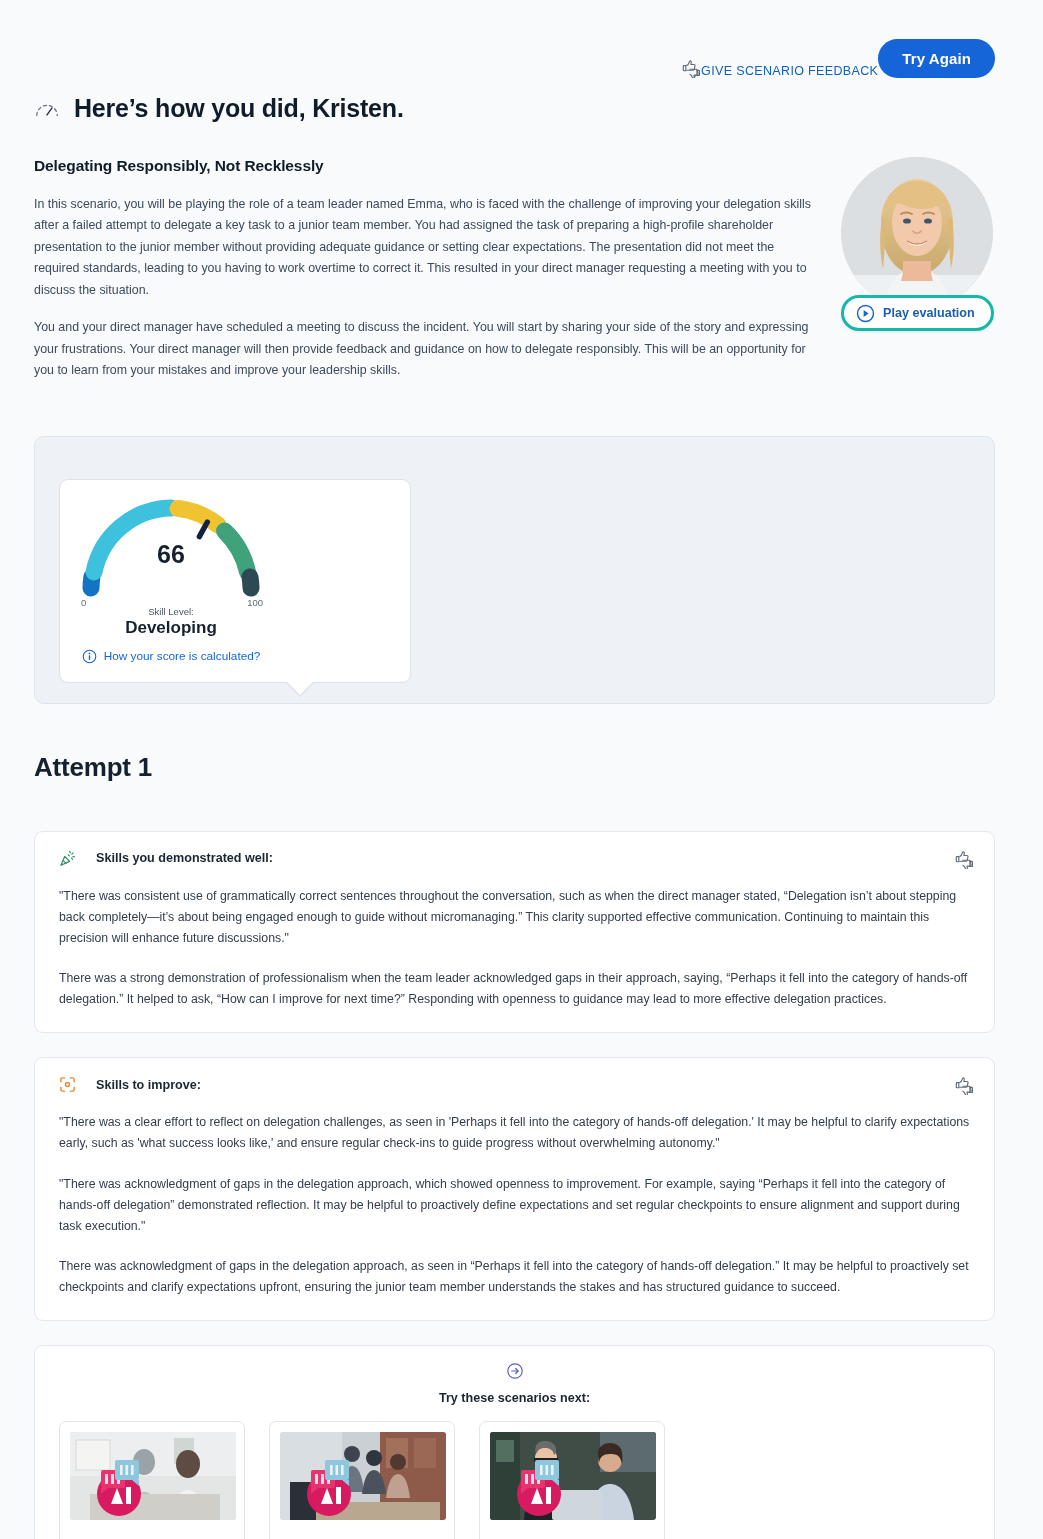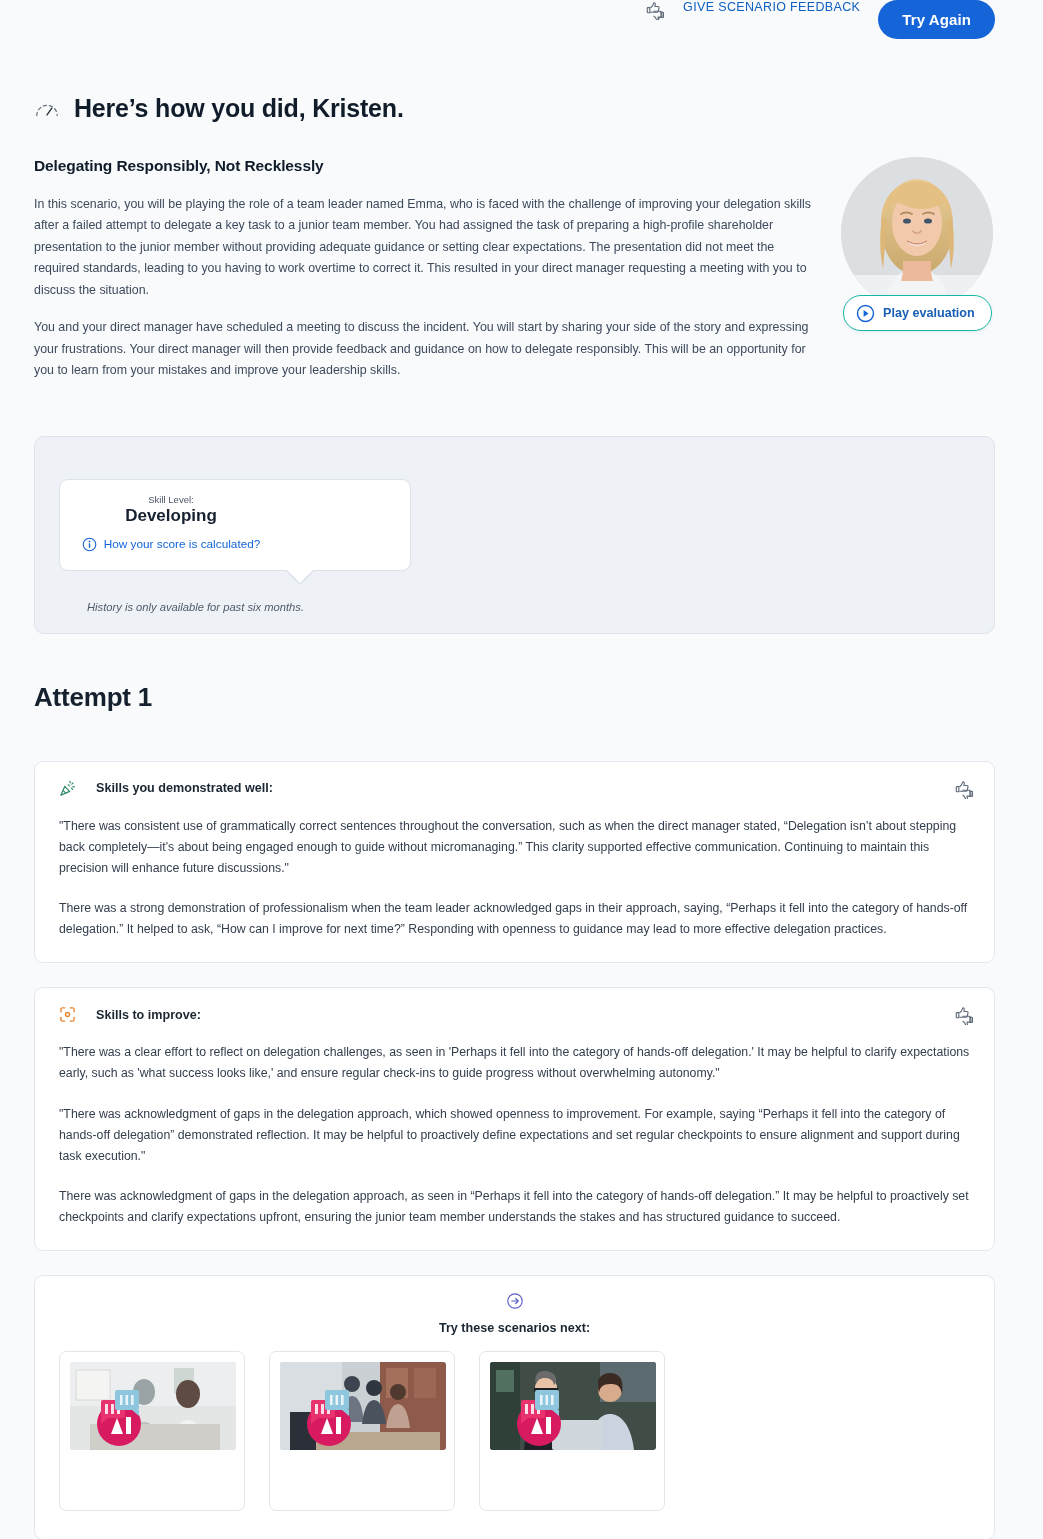--- a/index.html
+++ b/index.html
@@ -9,24 +9,23 @@
     font-family: "Liberation Sans", sans-serif;
     color: #1a2433;
     -webkit-font-smoothing: antialiased;
   }
   body { position: relative; width: 1043px; min-height: 1539px; overflow-x: hidden; }
 
   
   .topbar {
     height: 78px;
     display: flex;
-    align-items: flex-start;
+    align-items: flex-end;
     justify-content: flex-end;
     padding-right: 48px;
-    gap: 18px;
     margin-left: 24px;
   }
   .thumbs-icon { display: inline-flex; align-items: center; }
   .feedback-link {
     font-size: 12.5px;
     letter-spacing: .35px;
     color: #1060c0;
     text-transform: uppercase;
     font-weight: 400;
     cursor: pointer;
@@ -83,21 +82,21 @@
   .avatar-col { width: 156px; display: flex; flex-direction: column; align-items: center; }
   .avatar {
     width: 152px; height: 152px; border-radius: 50%;
     overflow: hidden; position: relative;
     background: #dfe2e5;
     flex: none;
   }
   .play-eval {
     margin-top: -14px;
     background: #fff;
-    border: 1px solid #14b8a6;
+    border: 3px solid #14b8a6;
     border-radius: 22px;
     height: 36px;
     display: flex; align-items: center; gap: 8px;
     padding: 0 16px 0 12px;
     box-shadow: 0 1px 3px rgba(20,40,70,.09);
     cursor: pointer;
     white-space: nowrap;
     position: relative; z-index: 2;
   }
   .play-eval span {
@@ -306,37 +305,57 @@
       </span>
       <span>Play evaluation</span>
     </div>
   </div>
 </div>
 
 <div class="attempts-panel">
 
   <div class="attempt-card">
     <div class="gauge-col">
+      <div class="gauge">
+        <svg width="196" height="112" viewBox="0 0 196 112">
+
+          <path d="M18 92 A80 80 0 0 1 18.9 81" fill="none" stroke="#1474c4" stroke-width="17" stroke-linecap="round"></path>
+
+          <path d="M21 76 A80 80 0 0 1 98 12" fill="none" stroke="#3ec1dd" stroke-width="17" stroke-linecap="round"></path>
+
+          <path d="M105 12.4 A80 80 0 0 1 145 29" fill="none" stroke="#f0c330" stroke-width="17" stroke-linecap="round"></path>
+
+          <path d="M151.5 35 A80 80 0 0 1 174.5 76" fill="none" stroke="#3fa27a" stroke-width="17" stroke-linecap="round"></path>
+
+          <path d="M177 81 A80 80 0 0 1 178 92" fill="none" stroke="#2d4a54" stroke-width="17" stroke-linecap="round"></path>
+
+          <g transform="rotate(28.8 98 92)">
+            <rect x="95.4" y="14" width="5.4" height="22" rx="2.7" fill="#16213c"></rect>
+          </g>
+        </svg>
+        <div class="gauge-score">66</div>
+        <div class="gauge-end-label lo">0</div>
+        <div class="gauge-end-label hi">100</div>
+      </div>
       <div class="skill-lvl-cap">Skill Level:</div>
       <div class="skill-lvl">Developing</div>
       <div class="score-calc">
         <span style="display:inline-flex">
           <svg width="15" height="15" viewBox="0 0 16 16">
             <circle cx="8" cy="8" r="6.7" fill="none" stroke="#1565d8" stroke-width="1.2"></circle>
             <circle cx="8" cy="4.8" r=".95" fill="#1565d8"></circle>
             <rect x="7.25" y="6.7" width="1.5" height="5" rx=".7" fill="#1565d8"></rect>
           </svg>
         </span>
         <span>How your score is calculated?</span>
       </div>
     </div>
 
   </div>
 
-  <div class="history-note">History is only available for past six months.</div>
 </div>
 
 <div class="attempt-heading">Attempt 1</div>
 
 <div style="height:48px"></div>
 
 <div class="fcard">
   <div class="fcard-head">
     <span style="display:inline-flex">
       <svg width="17" height="17" viewBox="0 0 18 18">

